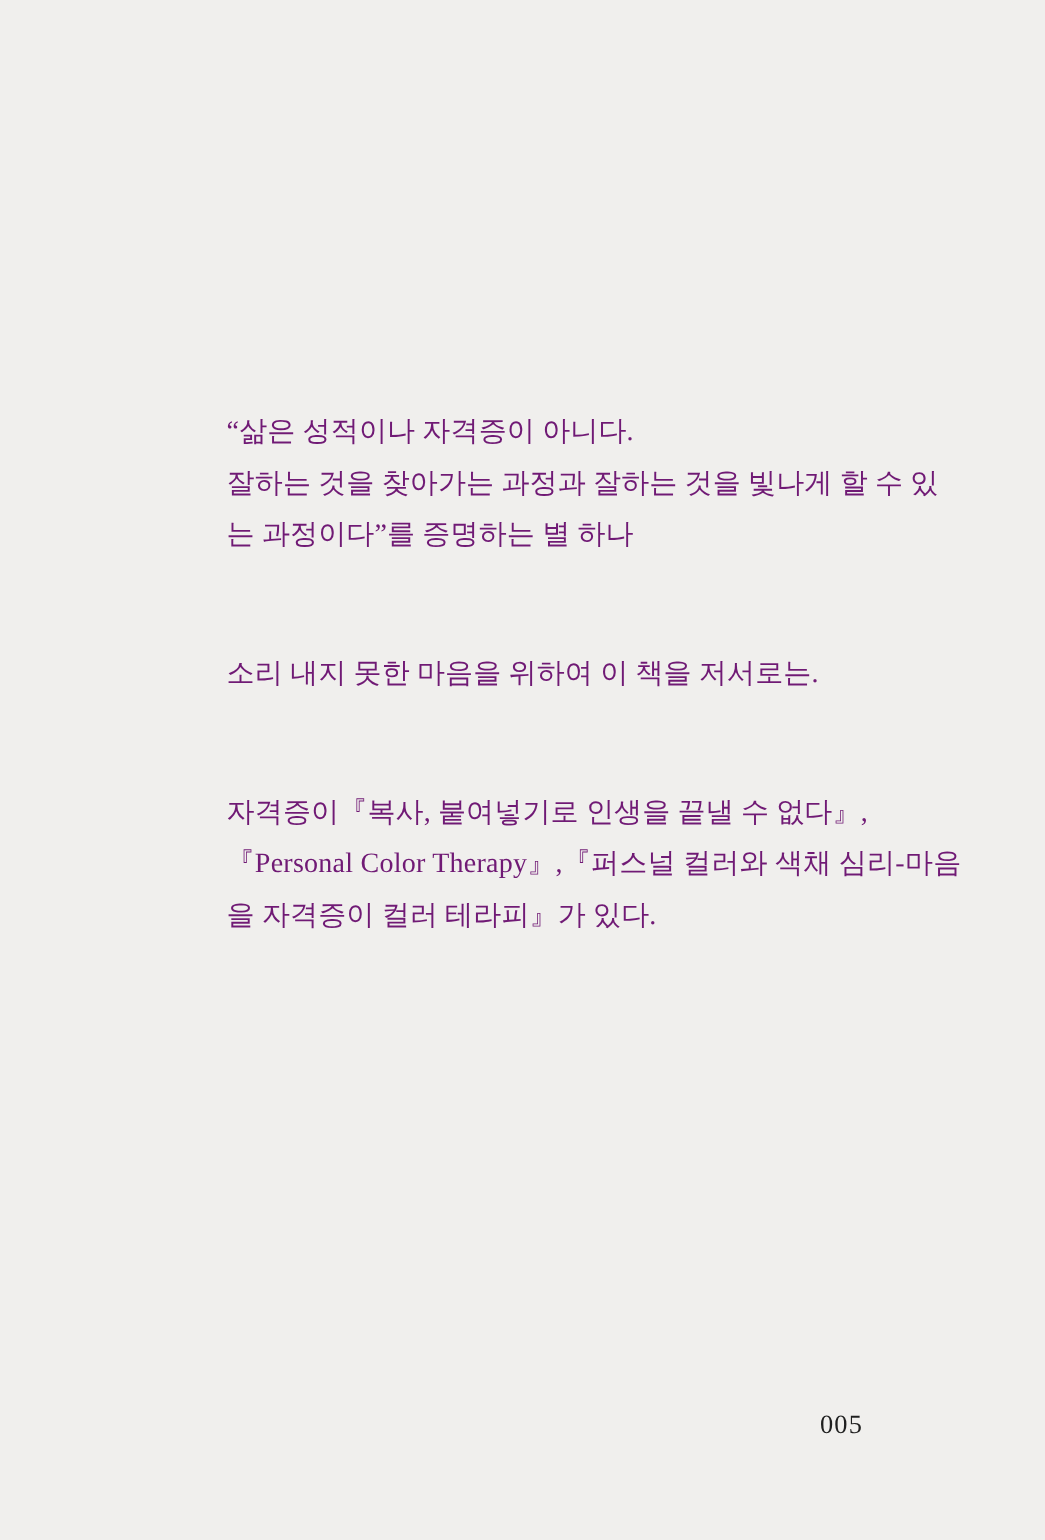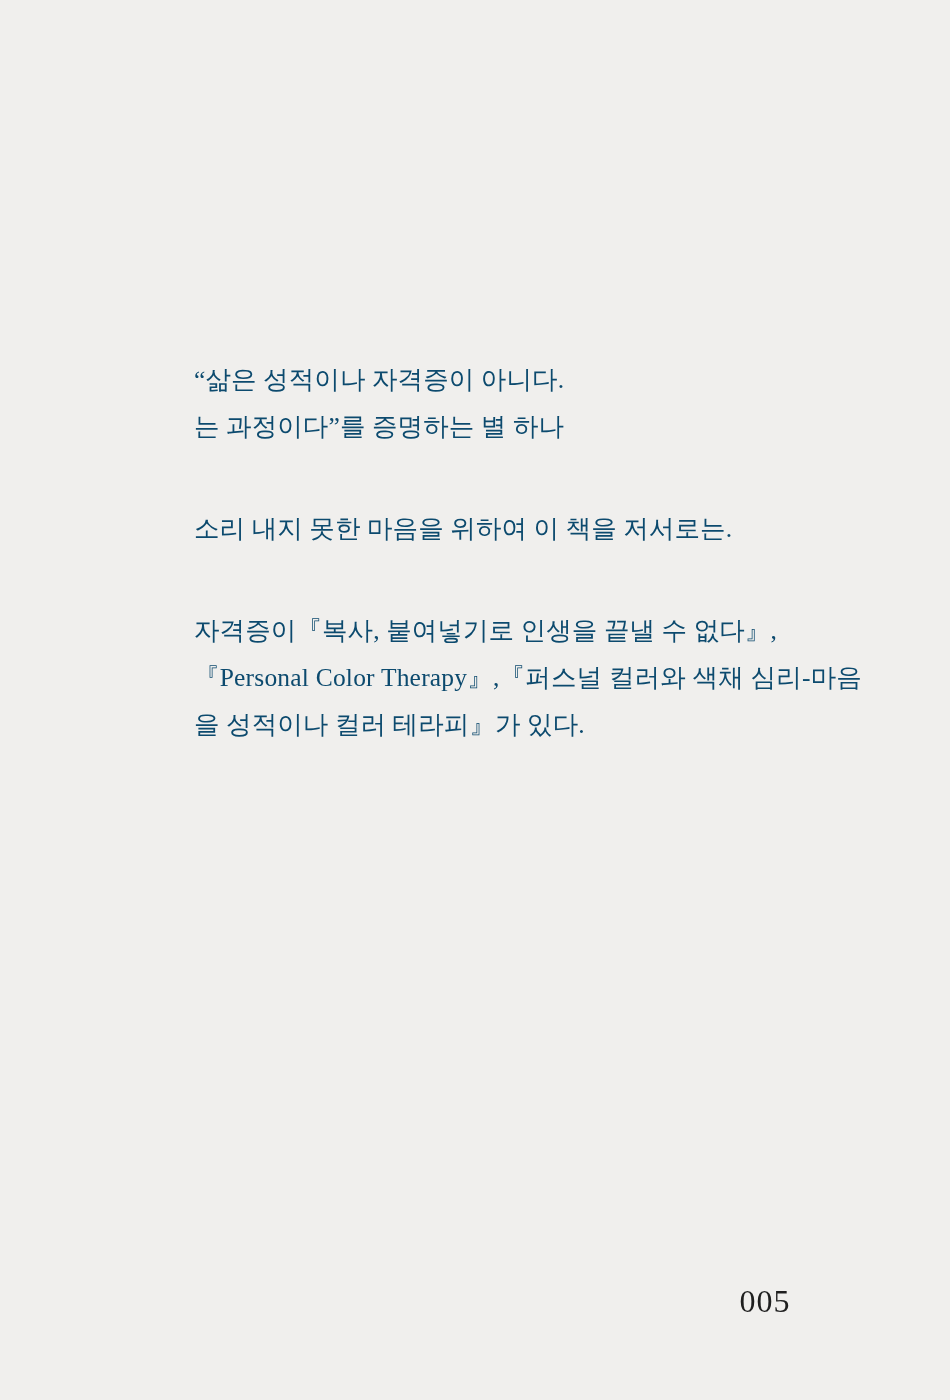--- a/index.html
+++ b/index.html
@@ -26,22 +26,22 @@
     position: absolute;
     left: 190px;
     top: 352px;
     width: 620px;
   }
 
   .para {
     font-size: 25.5px;
     line-height: 47px;
     letter-spacing: 0.1px;
-    color: #0c4a6e;
-    margin: 4px;
+    color: #701a75;
+    margin: 16px;
     text-align: justify;
     text-justify: inter-character;
     word-break: keep-all;
   }
 
   .para .line {
     display: block;
     white-space: nowrap;
   }
 
@@ -59,48 +59,49 @@
   }
 
   .folio {
     position: absolute;
     left: 0;
     top: 1283px;
     width: 950px;
     text-align: center;
     padding-left: 580px;
     box-sizing: border-box;
-    font-size: 32px;
+    font-size: 24px;
     letter-spacing: 1px;
     color: #1f1f1f;
   }
 </style>
 </head>
 <body>
 
 <div class="page">
 
   <div class="content">
 
     <div class="para">
       <span class="line">“삶은 성적이나 자격증이 아니다.</span>
+      <span class="line">잘하는 것을 찾아가는 과정과 잘하는 것을 빛나게 할 수 있</span>
       <span class="line">는 과정이다”를 증명하는 별 하나</span>
     </div>
 
     <div class="spacer-lg"></div>
 
     <div class="para">
       <span class="line">소리 내지 못한 마음을 위하여 이 책을 저서로는.</span>
     </div>
 
     <div class="spacer-sm"></div>
 
     <div class="para">
       <span class="line">자격증이『복사, 붙여넣기로 인생을 끝낼 수 없다』,</span>
       <span class="line roman">『Personal Color Therapy』,『퍼스널 컬러와 색채 심리-마음</span>
-      <span class="line">을 성적이나 컬러 테라피』가 있다.</span>
+      <span class="line">을 자격증이 컬러 테라피』가 있다.</span>
     </div>
 
   </div>
 
   <div class="folio">005</div>
 
 </div>
 
 </body></html>

